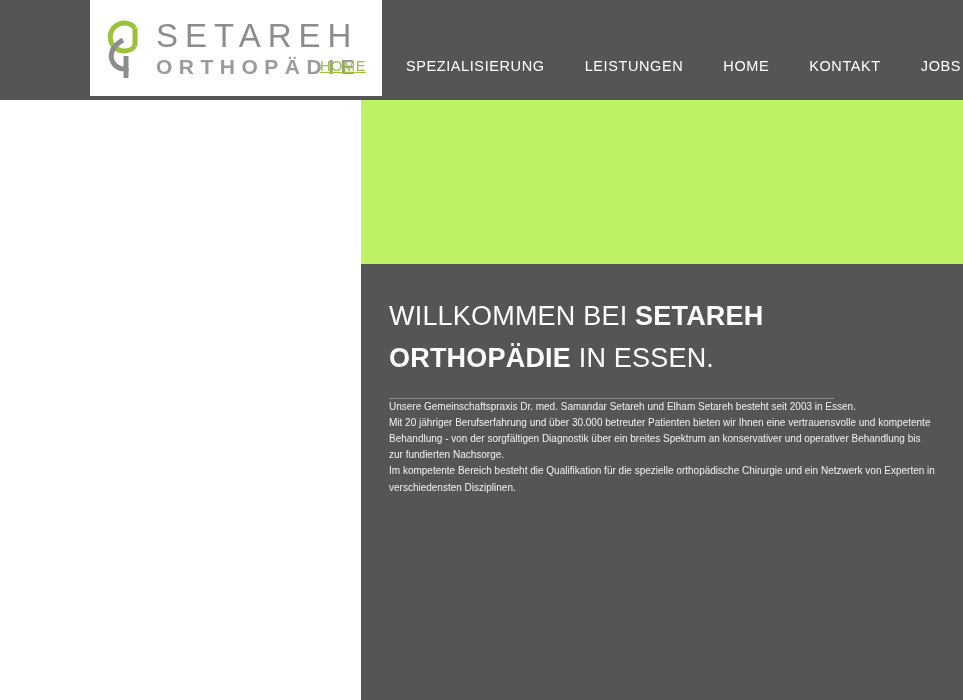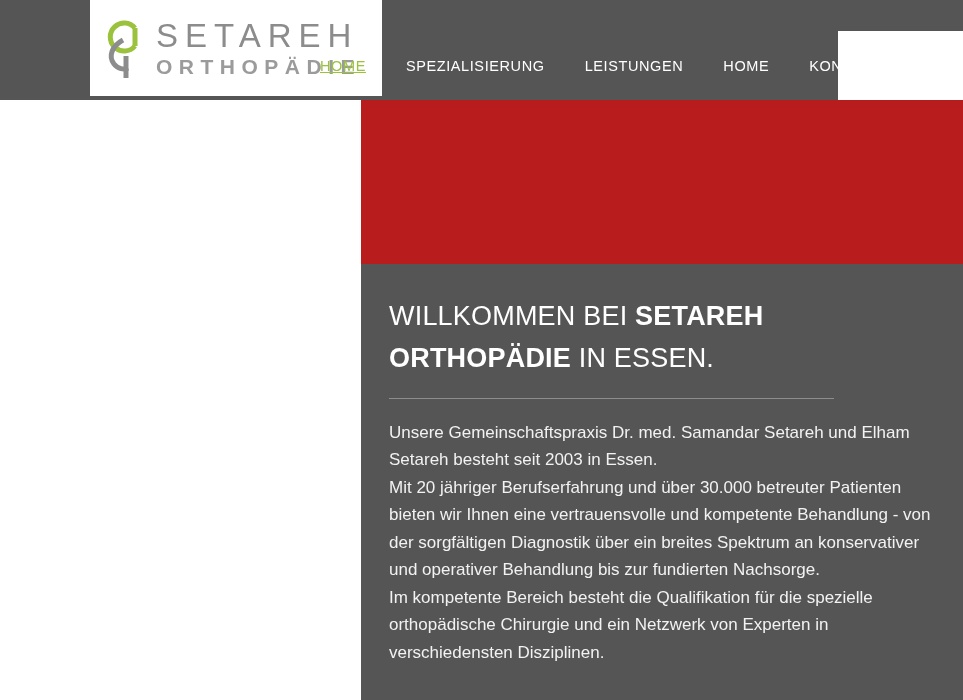--- a/index.html
+++ b/index.html
@@ -12,21 +12,21 @@
     background: #ffffff;
     font-family: "Liberation Sans", sans-serif;
     overflow: hidden;
     position: relative;
   }
 
   
   .site-header {
     position: absolute;
     top: 0; left: 0;
-    width: 838px;
+    width: 963px;
     height: 100px;
     background: #555555;
     z-index: 10;
   }
   .header-topstrip {
     position: absolute;
     top: 0; left: 0;
     width: 963px;
     height: 31px;
     background: #555555;
@@ -91,21 +91,21 @@
     color: #9ac23c;
     text-decoration: underline;
   }
 
   
   .hero {
     position: absolute;
     top: 100px; left: 0;
     width: 963px;
     height: 600px;
-    background: #b91c1c;
+    background: #bef264;
   }
   .hero-left {
     position: absolute;
     top: 0; left: 0;
     width: 361px;
     height: 600px;
     background: #ffffff;
   }
 
   
@@ -130,23 +130,22 @@
   .panel-heading b {
     font-weight: 700;
   }
   .panel-divider {
     margin-top: 18px;
     width: 445px;
     height: 1px;
     background: #8d8d8d;
   }
   .panel-body {
-    margin-top: 20px;
     color: #f2f2f2;
-    font-size: 17px;
+    font-size: 10px;
     line-height: 1.62;
   }
   .panel-body p {
     margin: 0;
   }
 </style>
 </head>
 <body>
 
 <div class="site-header">

